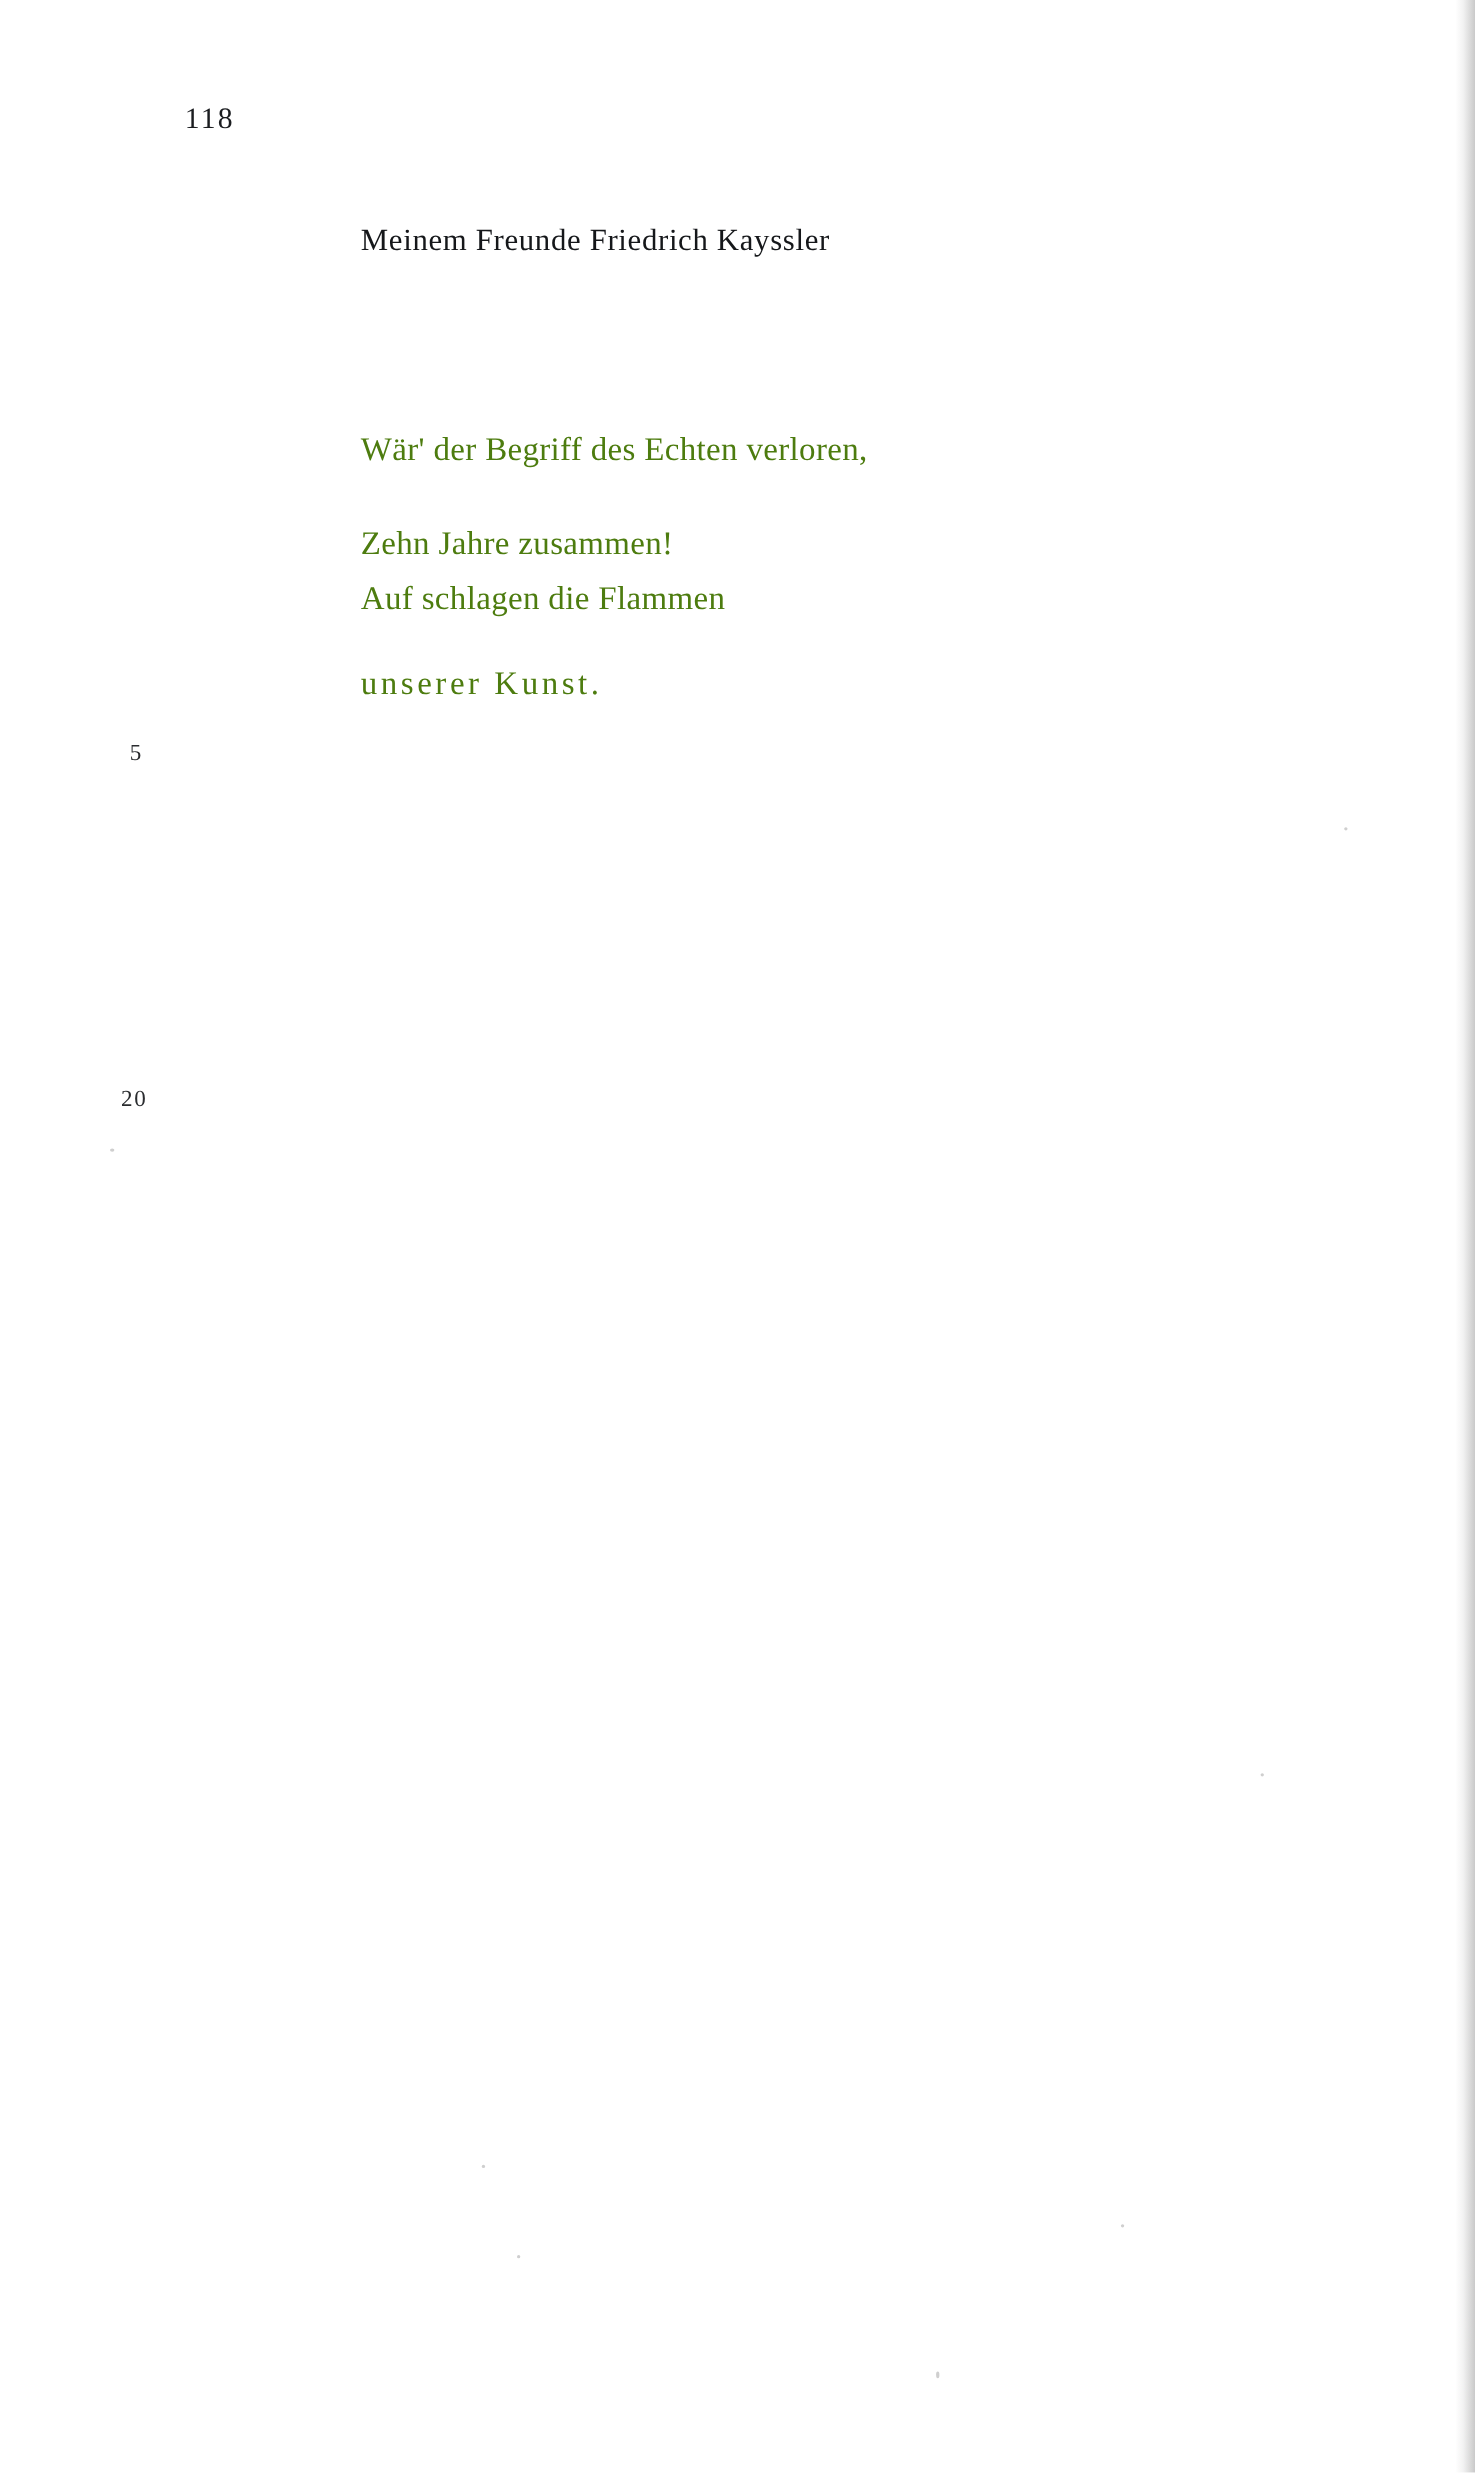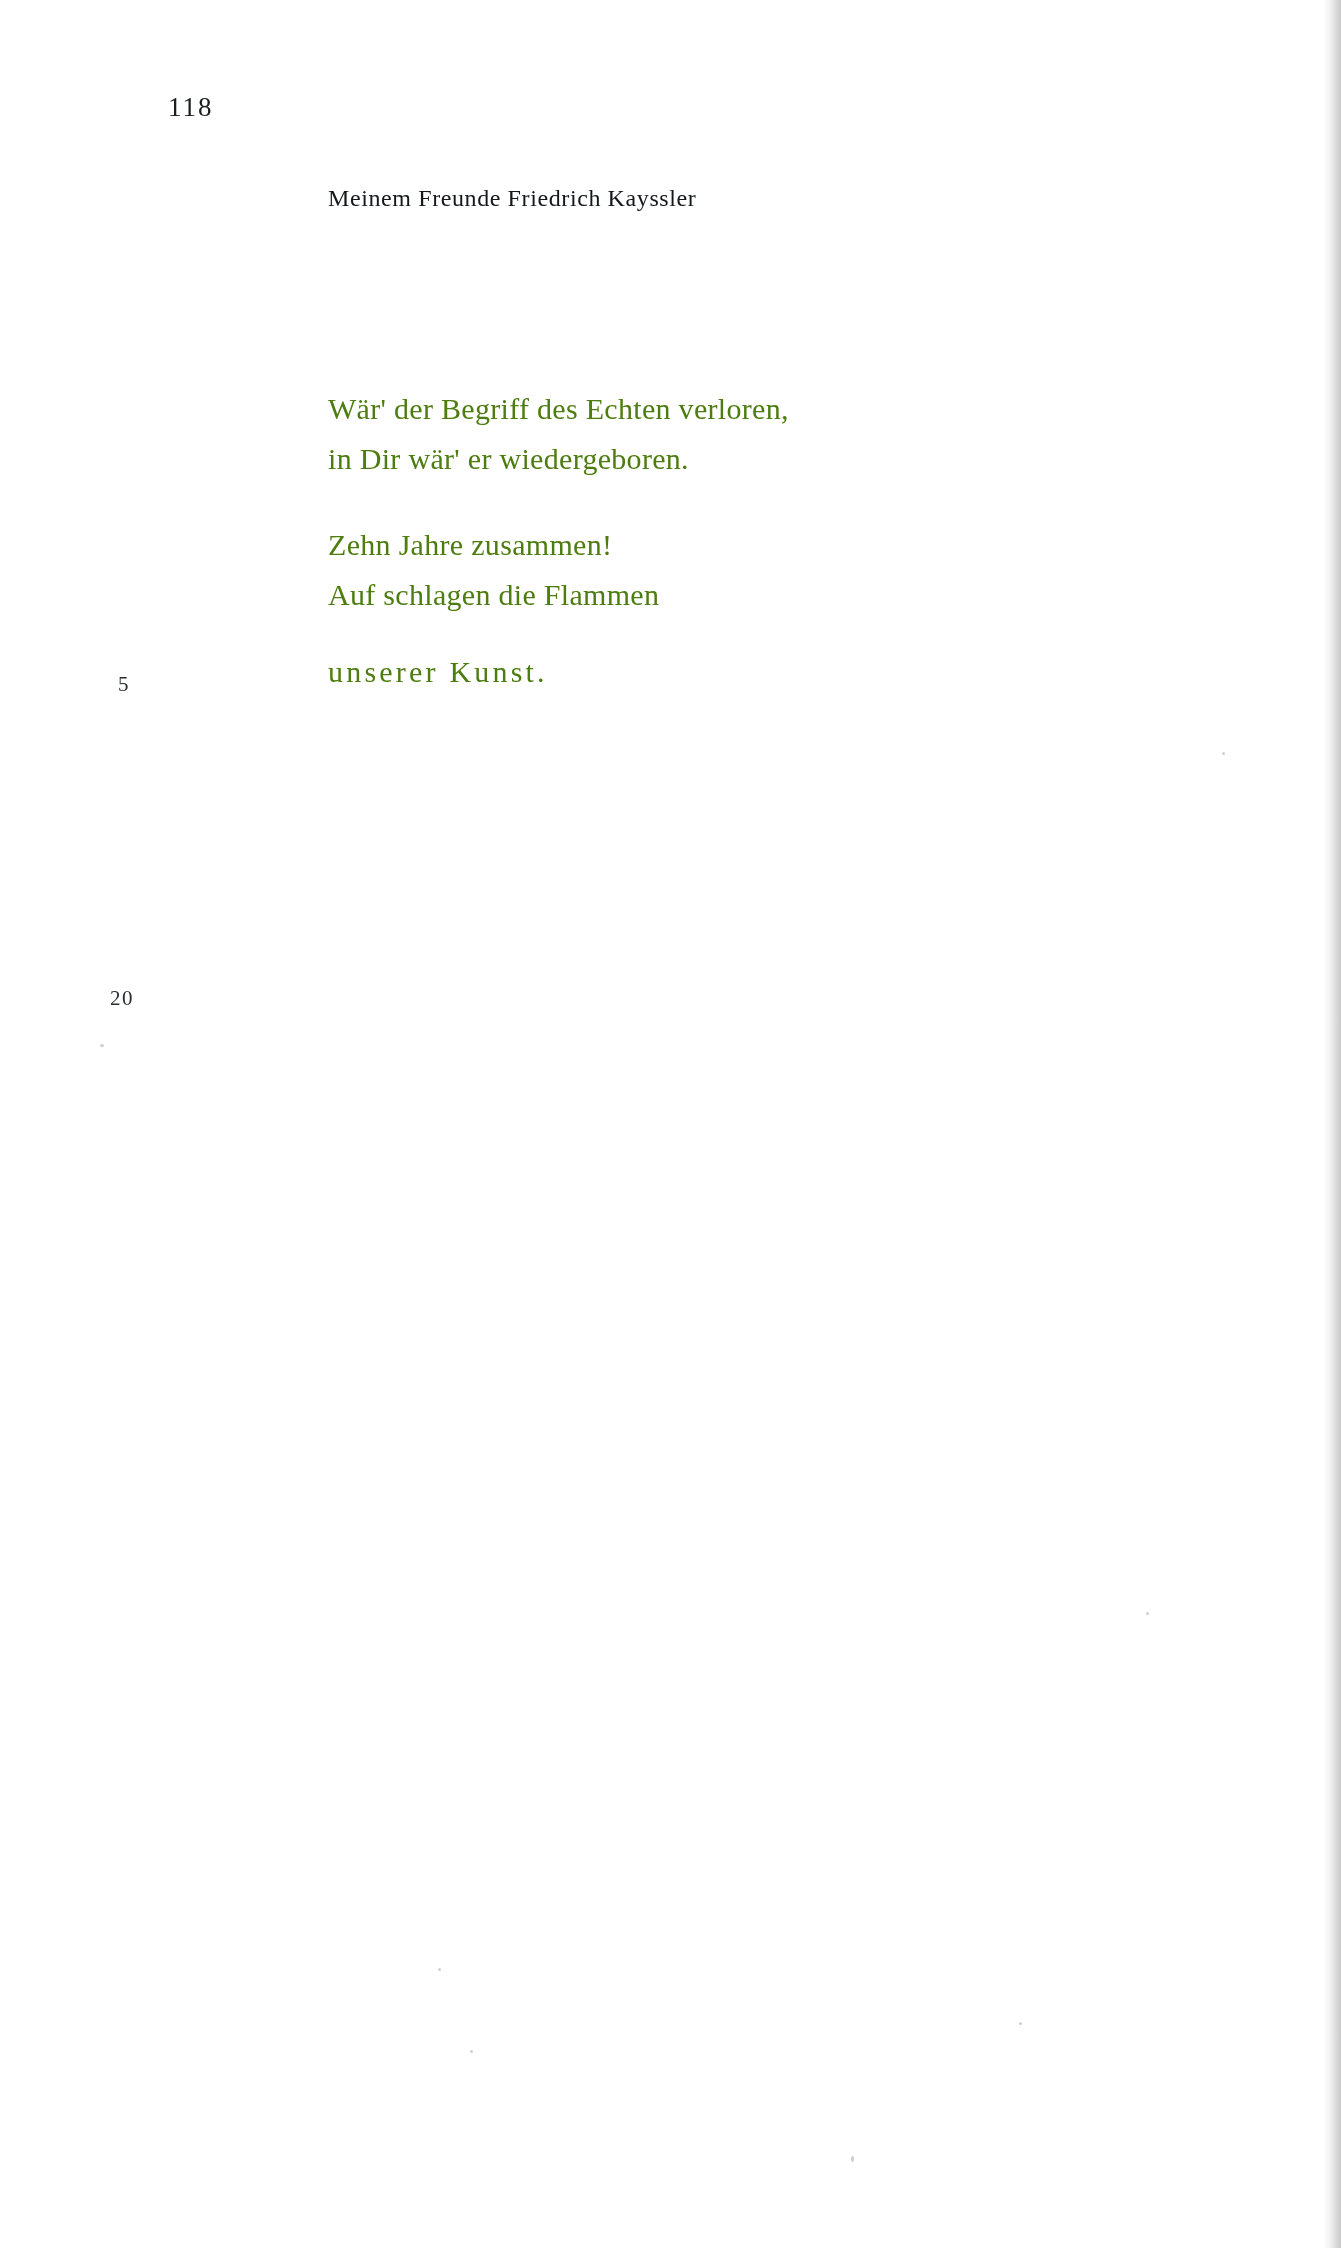--- a/index.html
+++ b/index.html
@@ -29,22 +29,22 @@
     position: absolute;
     left: 168px;
     top: 92px;
     font-size: 27px;
     letter-spacing: 2px;
     color: #1b1d20;
   }
   .dedication {
     position: absolute;
     left: 328px;
-    top: 185px;
-    font-size: 24px;
+    top: 203px;
+    font-size: 28px;
     letter-spacing: 0.6px;
     color: #15171a;
   }
   .poem {
     position: absolute;
     left: 328px;
     top: 384px;
     font-size: 30px;
     color: #4d7c0f;
   }
@@ -92,21 +92,20 @@
   <div class="scan-edge"></div>
 
   <div class="folio">118</div>
 
   <div class="dedication">Meinem Freunde Friedrich Kayssler</div>
 
   <div class="poem">
 
     <div class="stanza">
       <div class="line">Wär' der Begriff des Echten verloren,</div>
-      <div class="line">in Dir wär' er wiedergeboren.</div>
     </div>
 
 
     <div class="stanza">
       <div class="line">Zehn Jahre zusammen!</div>
       <div class="line">Auf schlagen die Flammen</div>
       <div class="line spaced">unserer Kunst.</div>
     </div>
 
   </div>

